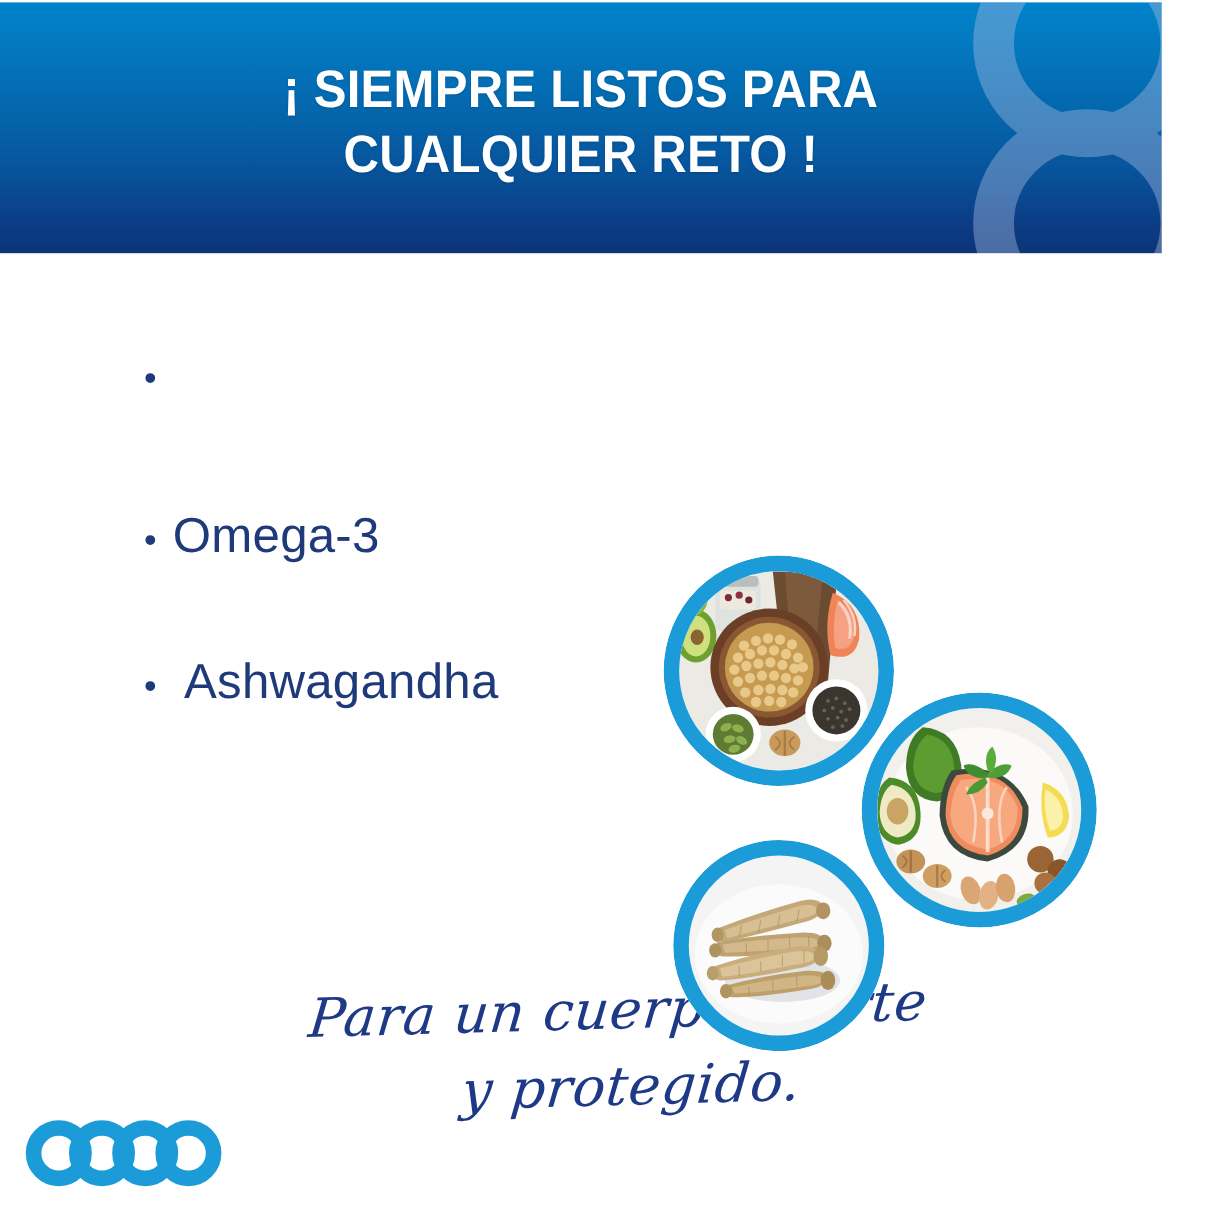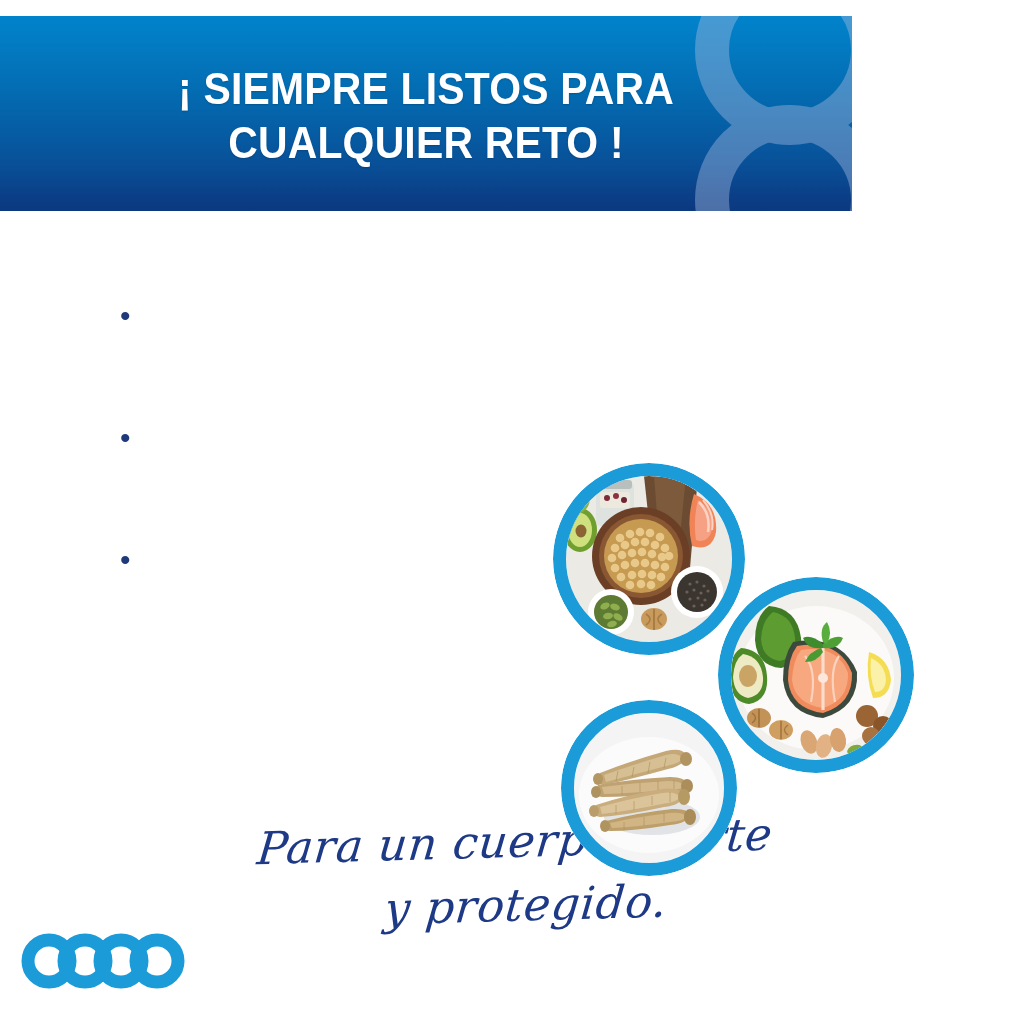--- a/index.html
+++ b/index.html
@@ -16,22 +16,22 @@
     position:relative;
     width:1024px;
     height:1024px;
     background:#ffffff;
     overflow:hidden;
   }
 
   
   .header {
     position:absolute;
-    left:0; top:16px;
-    width:852px;
+    left:0; top:2px;
+    width:968px;
     height:211px;
     background:linear-gradient(180deg,#0083cb 0%,#0378bf 18%,#0467ad 42%,#08529a 68%,#0b3c84 88%,#0d3476 100%);
     overflow:hidden;
   }
   .header-deco {
     position:absolute;
     right:-36px;
     top:-74px;
     width:230px;
     height:330px;
@@ -164,24 +164,26 @@
   <div class="body-area">
 
     <div class="bullet-list">
 
       <div class="bullet-item">
         <span class="bullet-dot">•</span>
       </div>
 
       <div class="bullet-item">
         <span class="bullet-dot">•</span>
+        <span class="bullet-label">Omega-3</span>
       </div>
 
       <div class="bullet-item">
         <span class="bullet-dot">•</span>
+        <span class="bullet-label"> Ashwagandha</span>
       </div>
 
     </div>
 
     <div class="circle" id="circle-iron">
       <div class="photo">
         <svg viewBox="0 0 166 166" xmlns="http://www.w3.org/2000/svg">
           <defs>
             <clipPath id="cp1">
                 <circle cx="83" cy="83" r="83"></circle>

